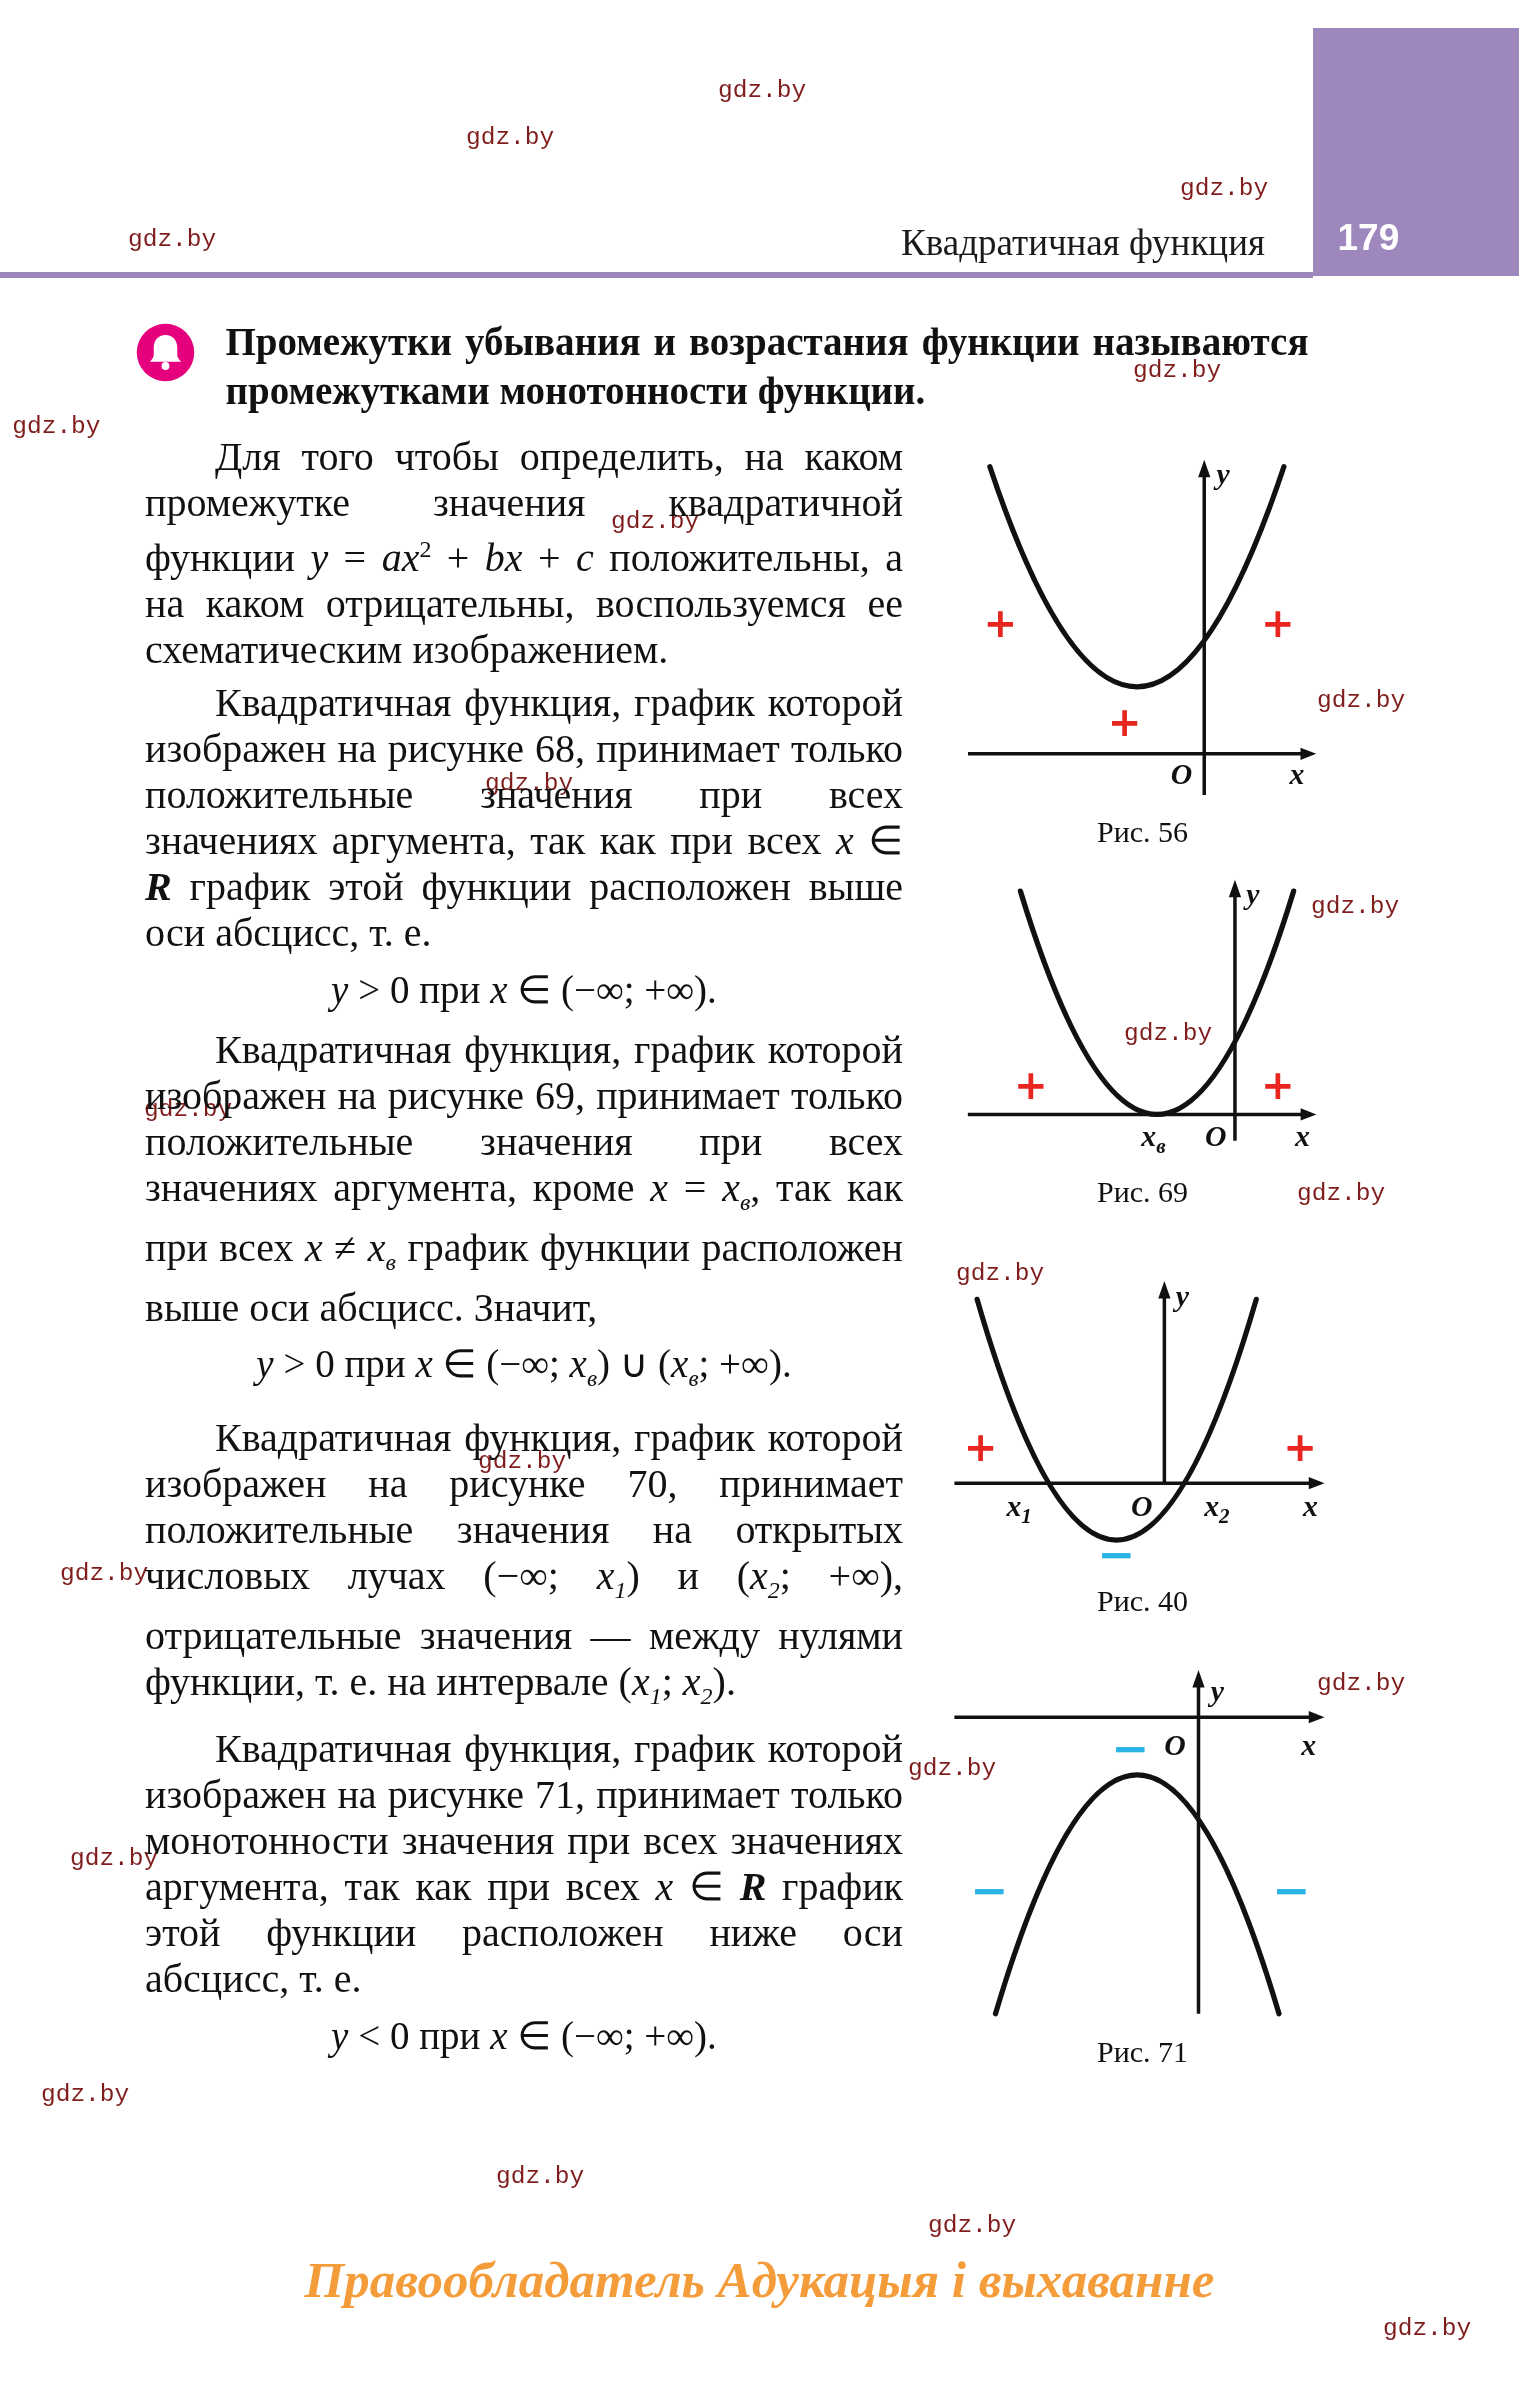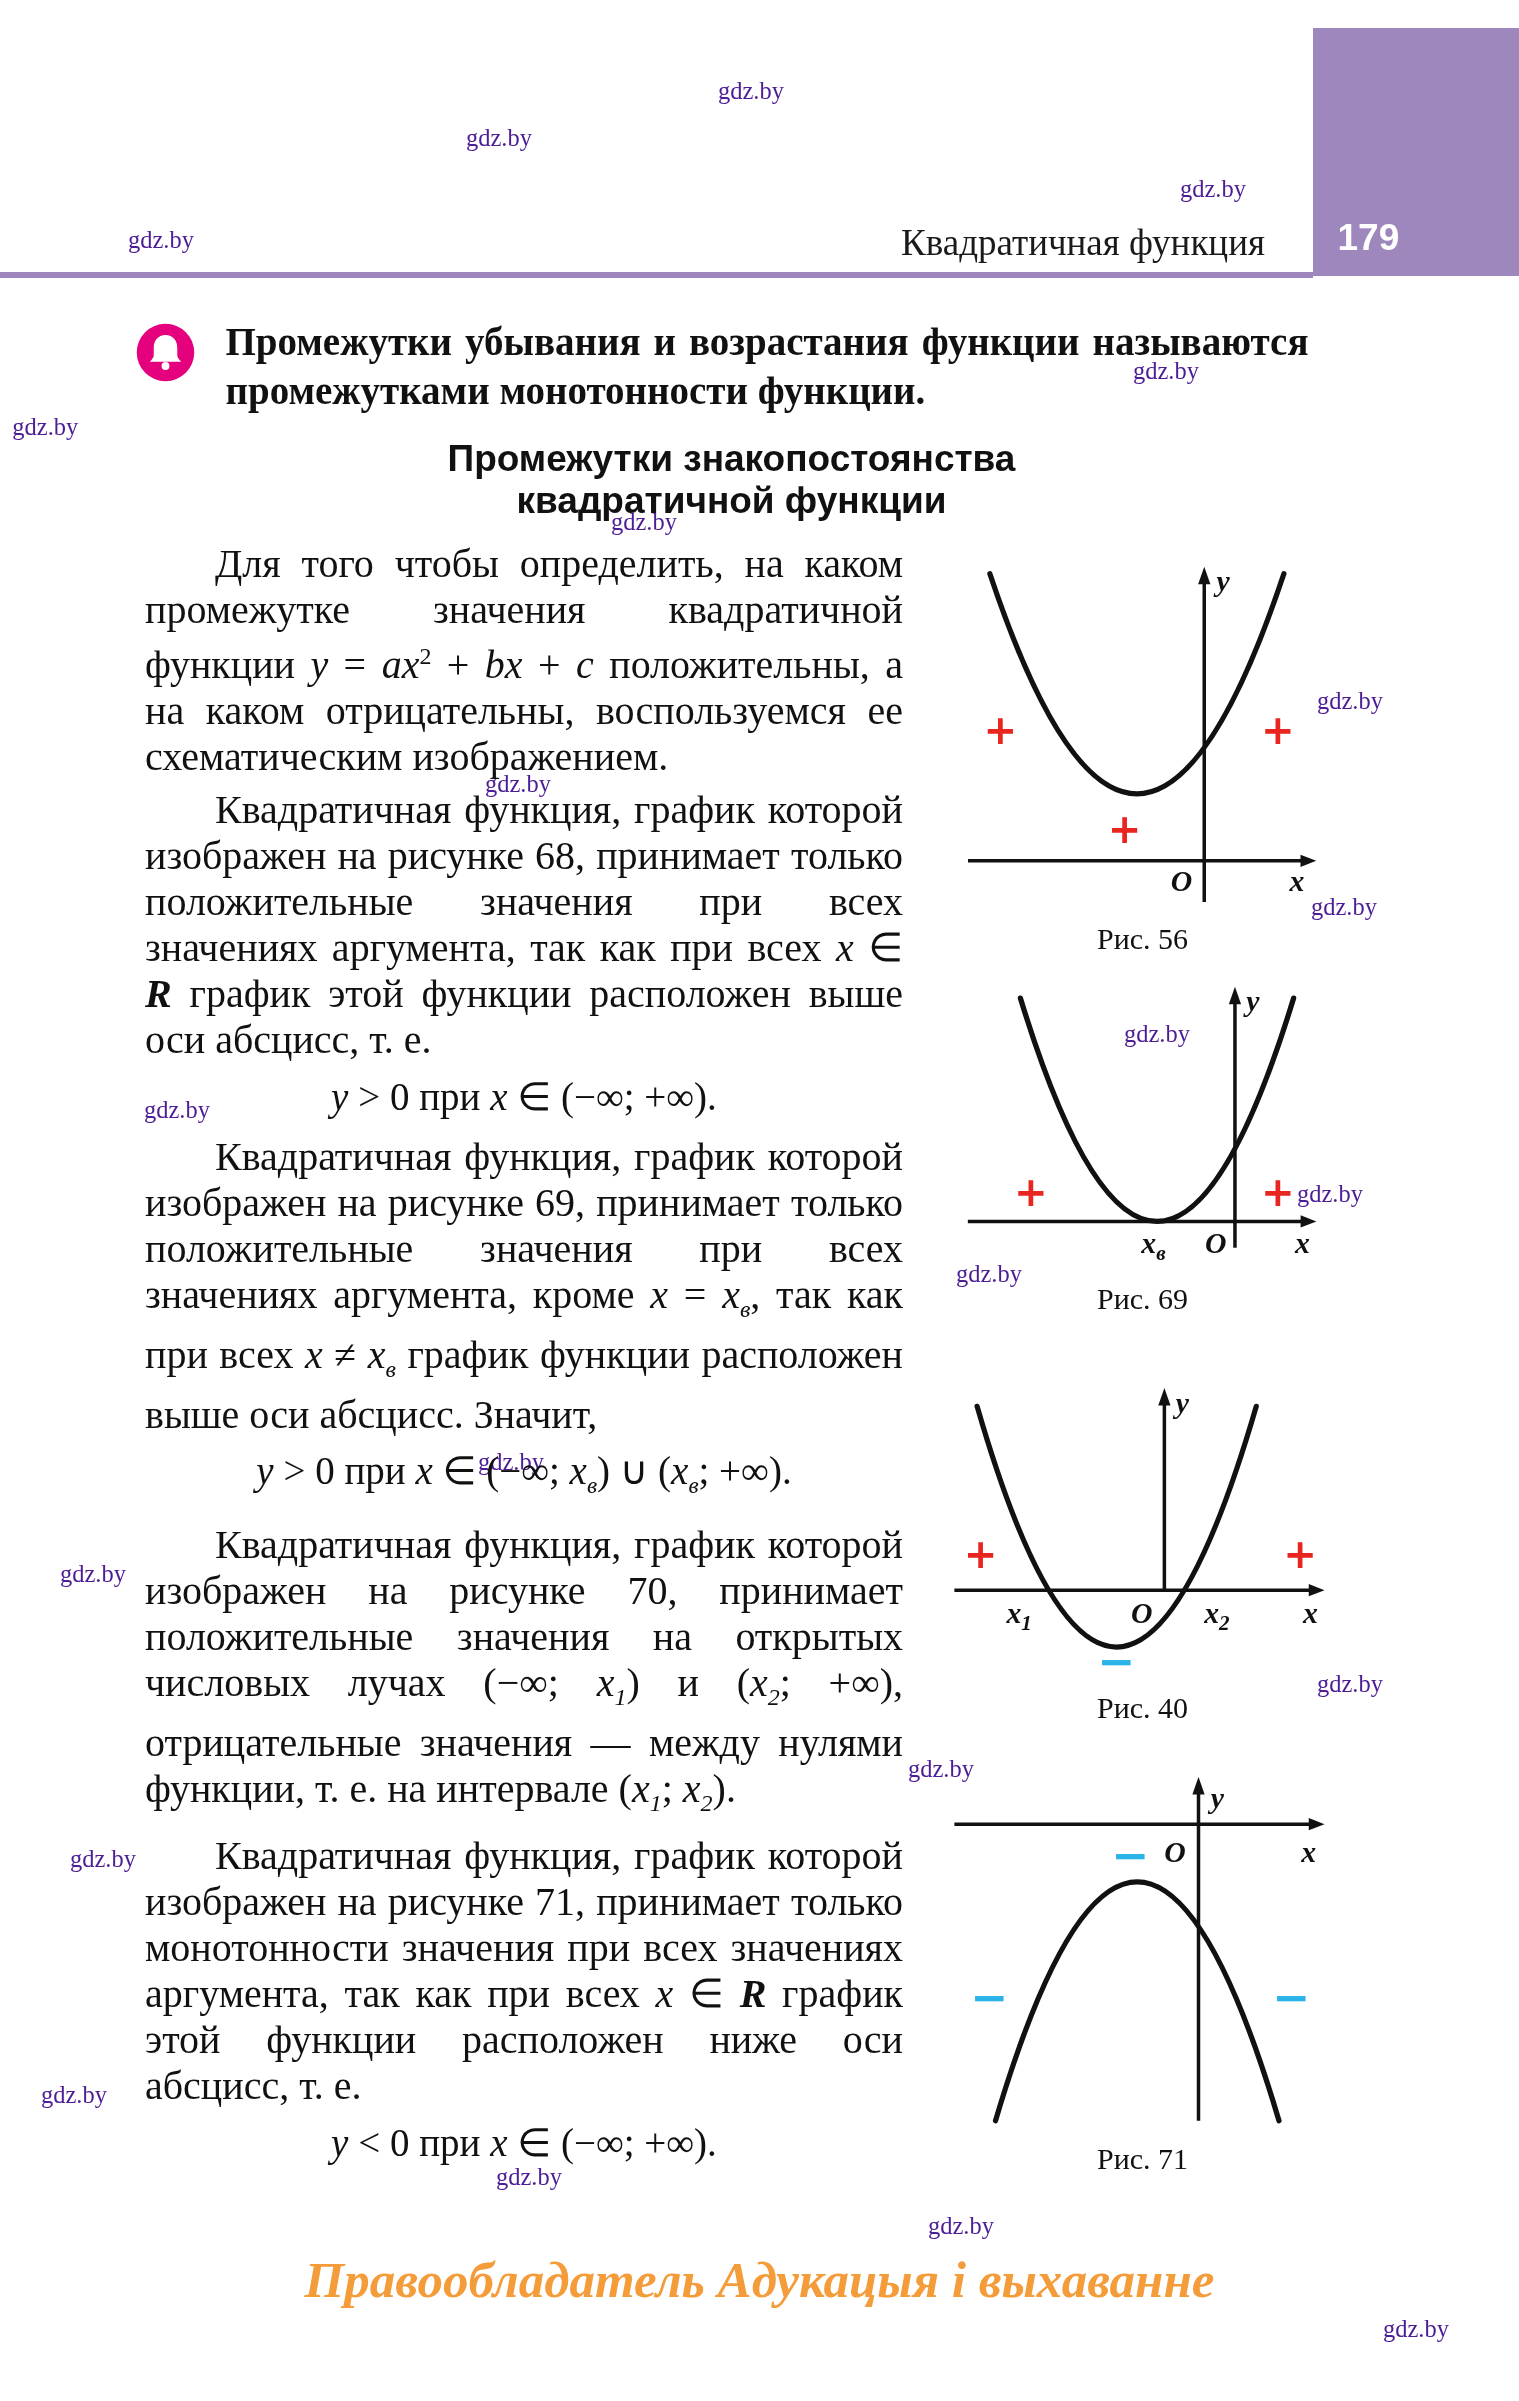--- a/index.html
+++ b/index.html
@@ -1,21 +1,21 @@
 <!DOCTYPE html>
 <html lang="ru" style="font-size:14px"><head>
 <meta charset="utf-8">
 <style>
   html,body{margin:0;padding:0;background:#ffffff;}
   .page{position:relative;width:1519px;height:2401px;background:#fff;overflow:hidden;
         color:#111;font-family:"Liberation Serif",serif;}
 
   
-  .wm{position:absolute;font-family:Liberation Serif, serif;font-size:24.5px;
-      color:#4c1d95;white-space:nowrap;}
+  .wm{position:absolute;font-family:Liberation Mono, monospace;font-size:24.5px;
+      color:#7f1d1d;white-space:nowrap;}
 
   .top-hint{position:absolute;left:0;top:7px;width:100%;text-align:center;
       font-family:"Liberation Sans",sans-serif;font-size:26px;color:#00b44c;}
 
   
   .pagenum-box{position:absolute;left:1313px;top:28px;width:207px;height:248px;
       background:#9d87bd;display:flex;align-items:flex-end;box-sizing:border-box;
       padding:0 0 17.5px 24.5px;}
   .pagenum{color:#fff;font-family:"Liberation Sans",sans-serif;font-weight:bold;font-size:37px;}
   .chapter-title{position:absolute;top:221px;right:254px;font-size:37px;color:#1a1a1a;}
@@ -98,24 +98,20 @@
       <div class="bell-wrap">
         <svg width="61" height="61" viewBox="0 0 70 70">
           <circle cx="35" cy="35" r="33" fill="#e5007d"></circle>
           <path d="M35 15c-8.5 0-13.5 6.5-13.5 14.5v8.5c0 3-2.2 5.5-4.5 7.5h36c-2.3-2-4.5-4.5-4.5-7.5v-8.5C48.5 21.5 43.5 15 35 15z" fill="#ffffff"></path>
           <circle cx="35" cy="50.5" r="4.5" fill="#ffffff"></circle>
         </svg>
       </div>
       <p class="note-text">Промежутки убывания и возрастания функции называются промежутками монотонности функции.</p>
     </div>
 
-    <div class="section-title">
-      <div>Промежутки знакопостоянства</div>
-      <div>квадратичной функции</div>
-    </div>
 
     <div class="columns">
 
       <div class="text-col">
         <p class="para"><span>Для того чтобы определить, на каком промежутке значения квадратичной функции </span><span class="mi">y</span><span> = </span><span class="mi">ax</span><sup>2</sup><span> + </span><span class="mi">bx</span><span> + </span><span class="mi">c</span><span> положительны, а на каком отрицательны, воспользуемся ее схематическим изображением.</span></p>
         <p class="para"><span>Квадратичная функция, график которой изображен на рисунке 68, принимает только положительные значения при всех значениях аргумента, так как при всех </span><span class="mi">x</span><span> ∈ </span><span class="mi mb">R</span><span> график этой функции расположен выше оси абсцисс, т. е.</span></p>
         <div class="formula"><span class="mi">y</span><span> &gt; 0 при </span><span class="mi">x</span><span> ∈ (−∞; +∞).</span></div>
         <p class="para"><span>Квадратичная функция, график которой изображен на рисунке 69, принимает только положительные значения при всех значениях аргумента, кроме </span><span class="mi">x</span><span> = </span><span class="mi">x</span><sub>в</sub><span>, так как при всех </span><span class="mi">x</span><span> ≠ </span><span class="mi">x</span><sub>в</sub><span> график функции расположен выше оси абсцисс. Значит,</span></p>
         <div class="formula"><span class="mi">y</span><span> &gt; 0 при </span><span class="mi">x</span><span> ∈ (−∞; </span><span class="mi">x</span><sub>в</sub><span>) ∪ (</span><span class="mi">x</span><sub>в</sub><span>; +∞).</span></div>
         <p class="para"><span>Квадратичная функция, график которой изображен на рисунке 70, принимает положительные значения на открытых числовых лучах (−∞; </span><span class="mi">x</span><sub>1</sub><span>) и (</span><span class="mi">x</span><sub>2</sub><span>; +∞), отрицательные значения — между нулями функции, т. е. на интервале (</span><span class="mi">x</span><sub>1</sub><span>; </span><span class="mi">x</span><sub>2</sub><span>).</span></p>

